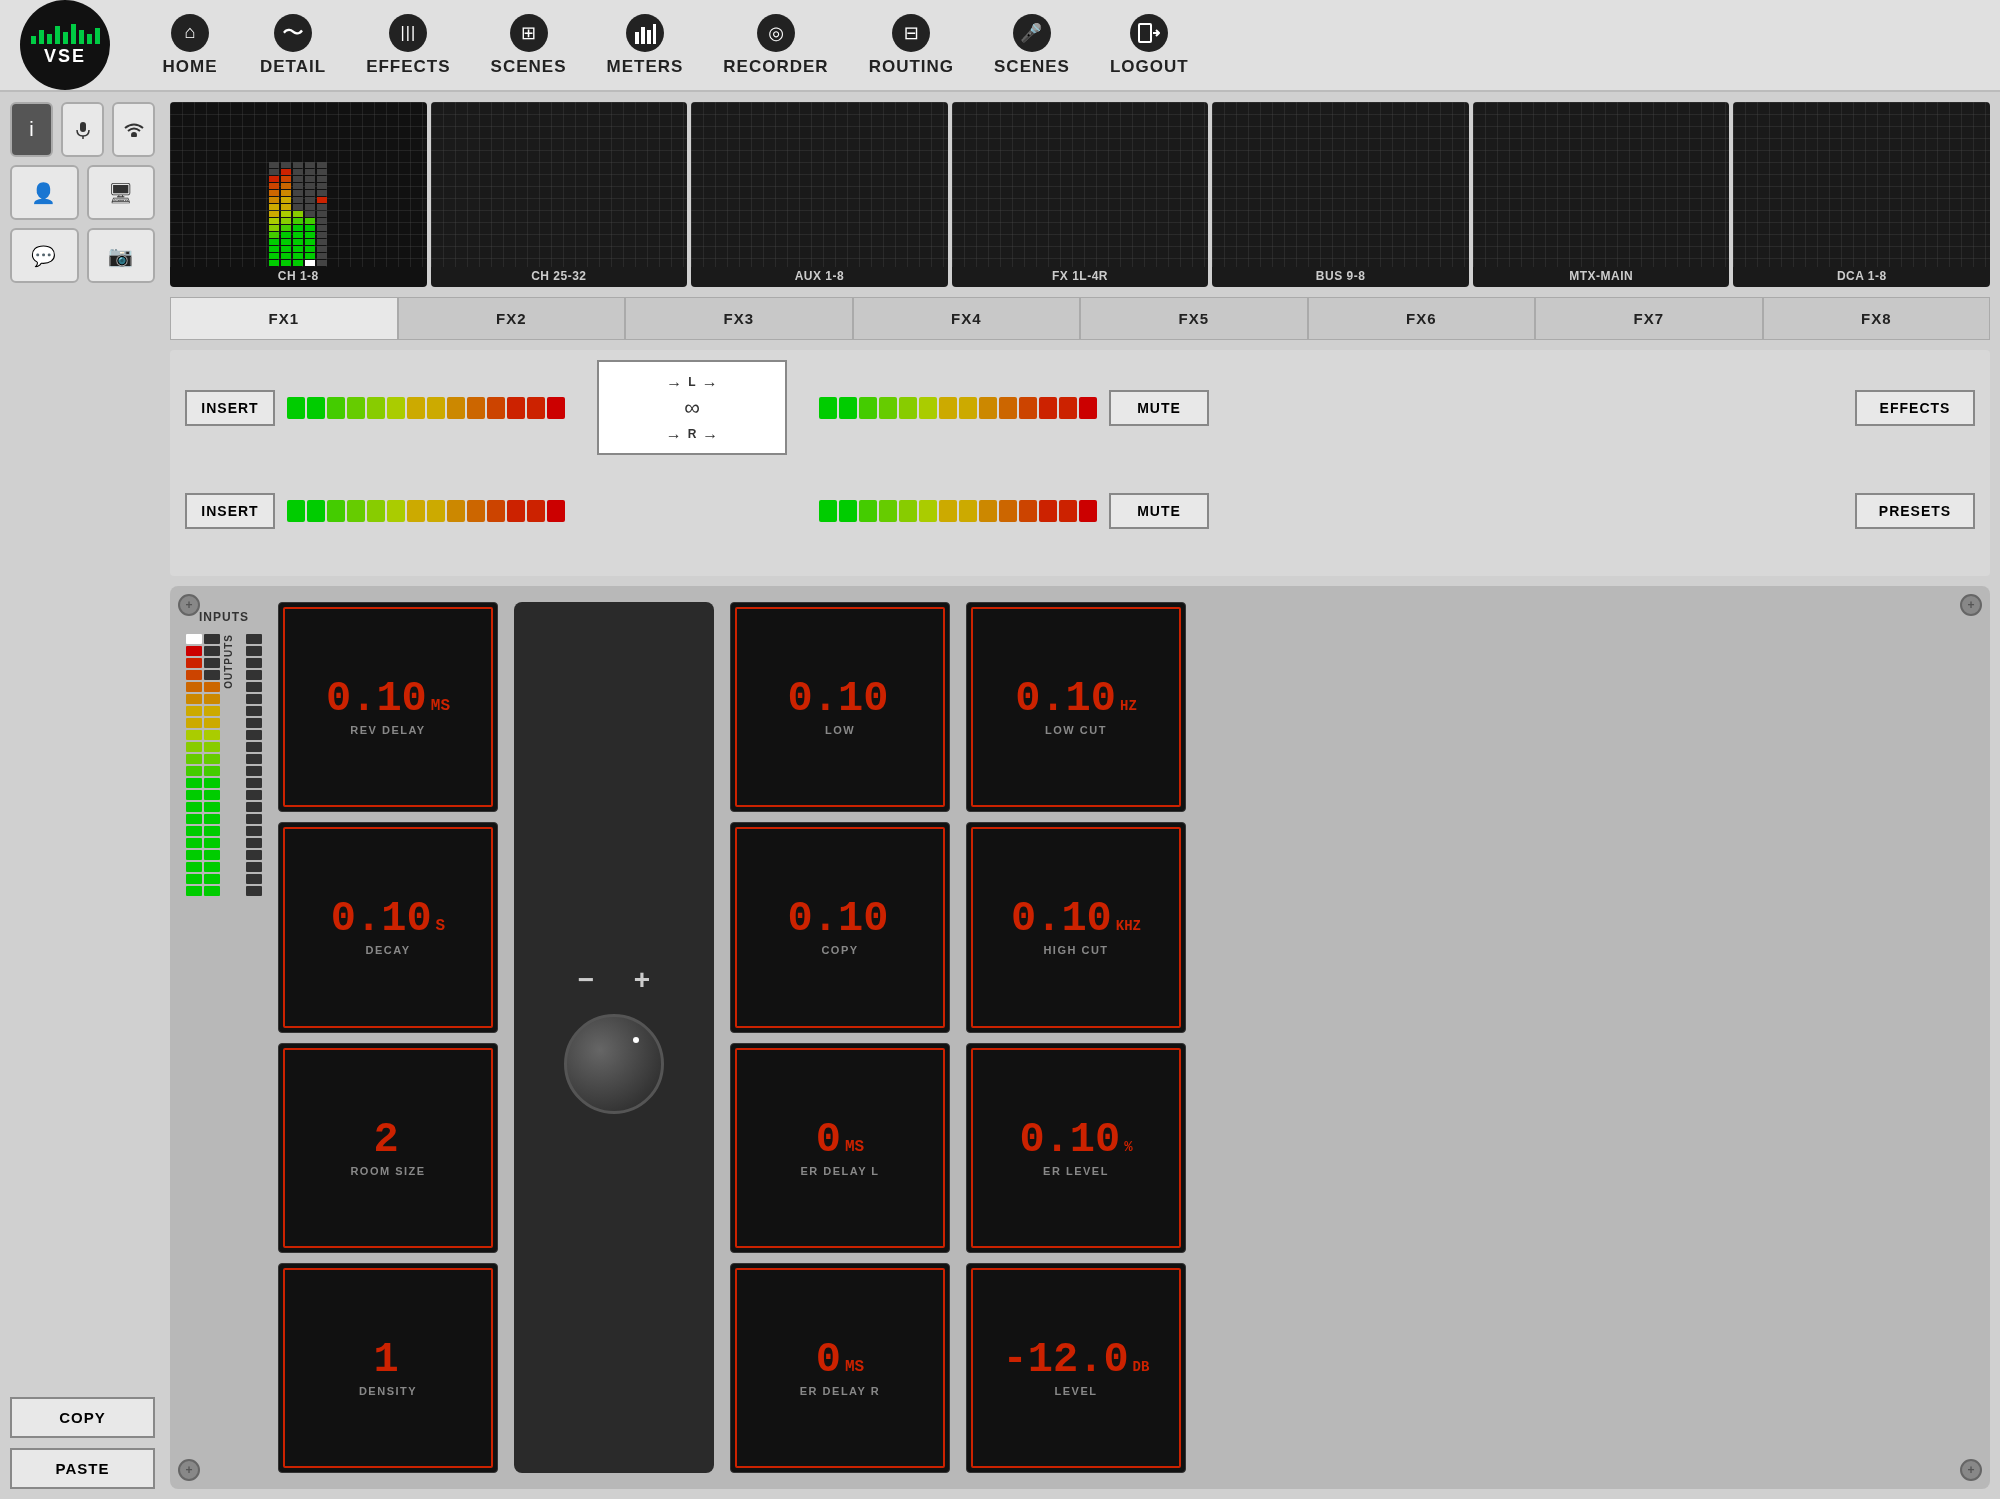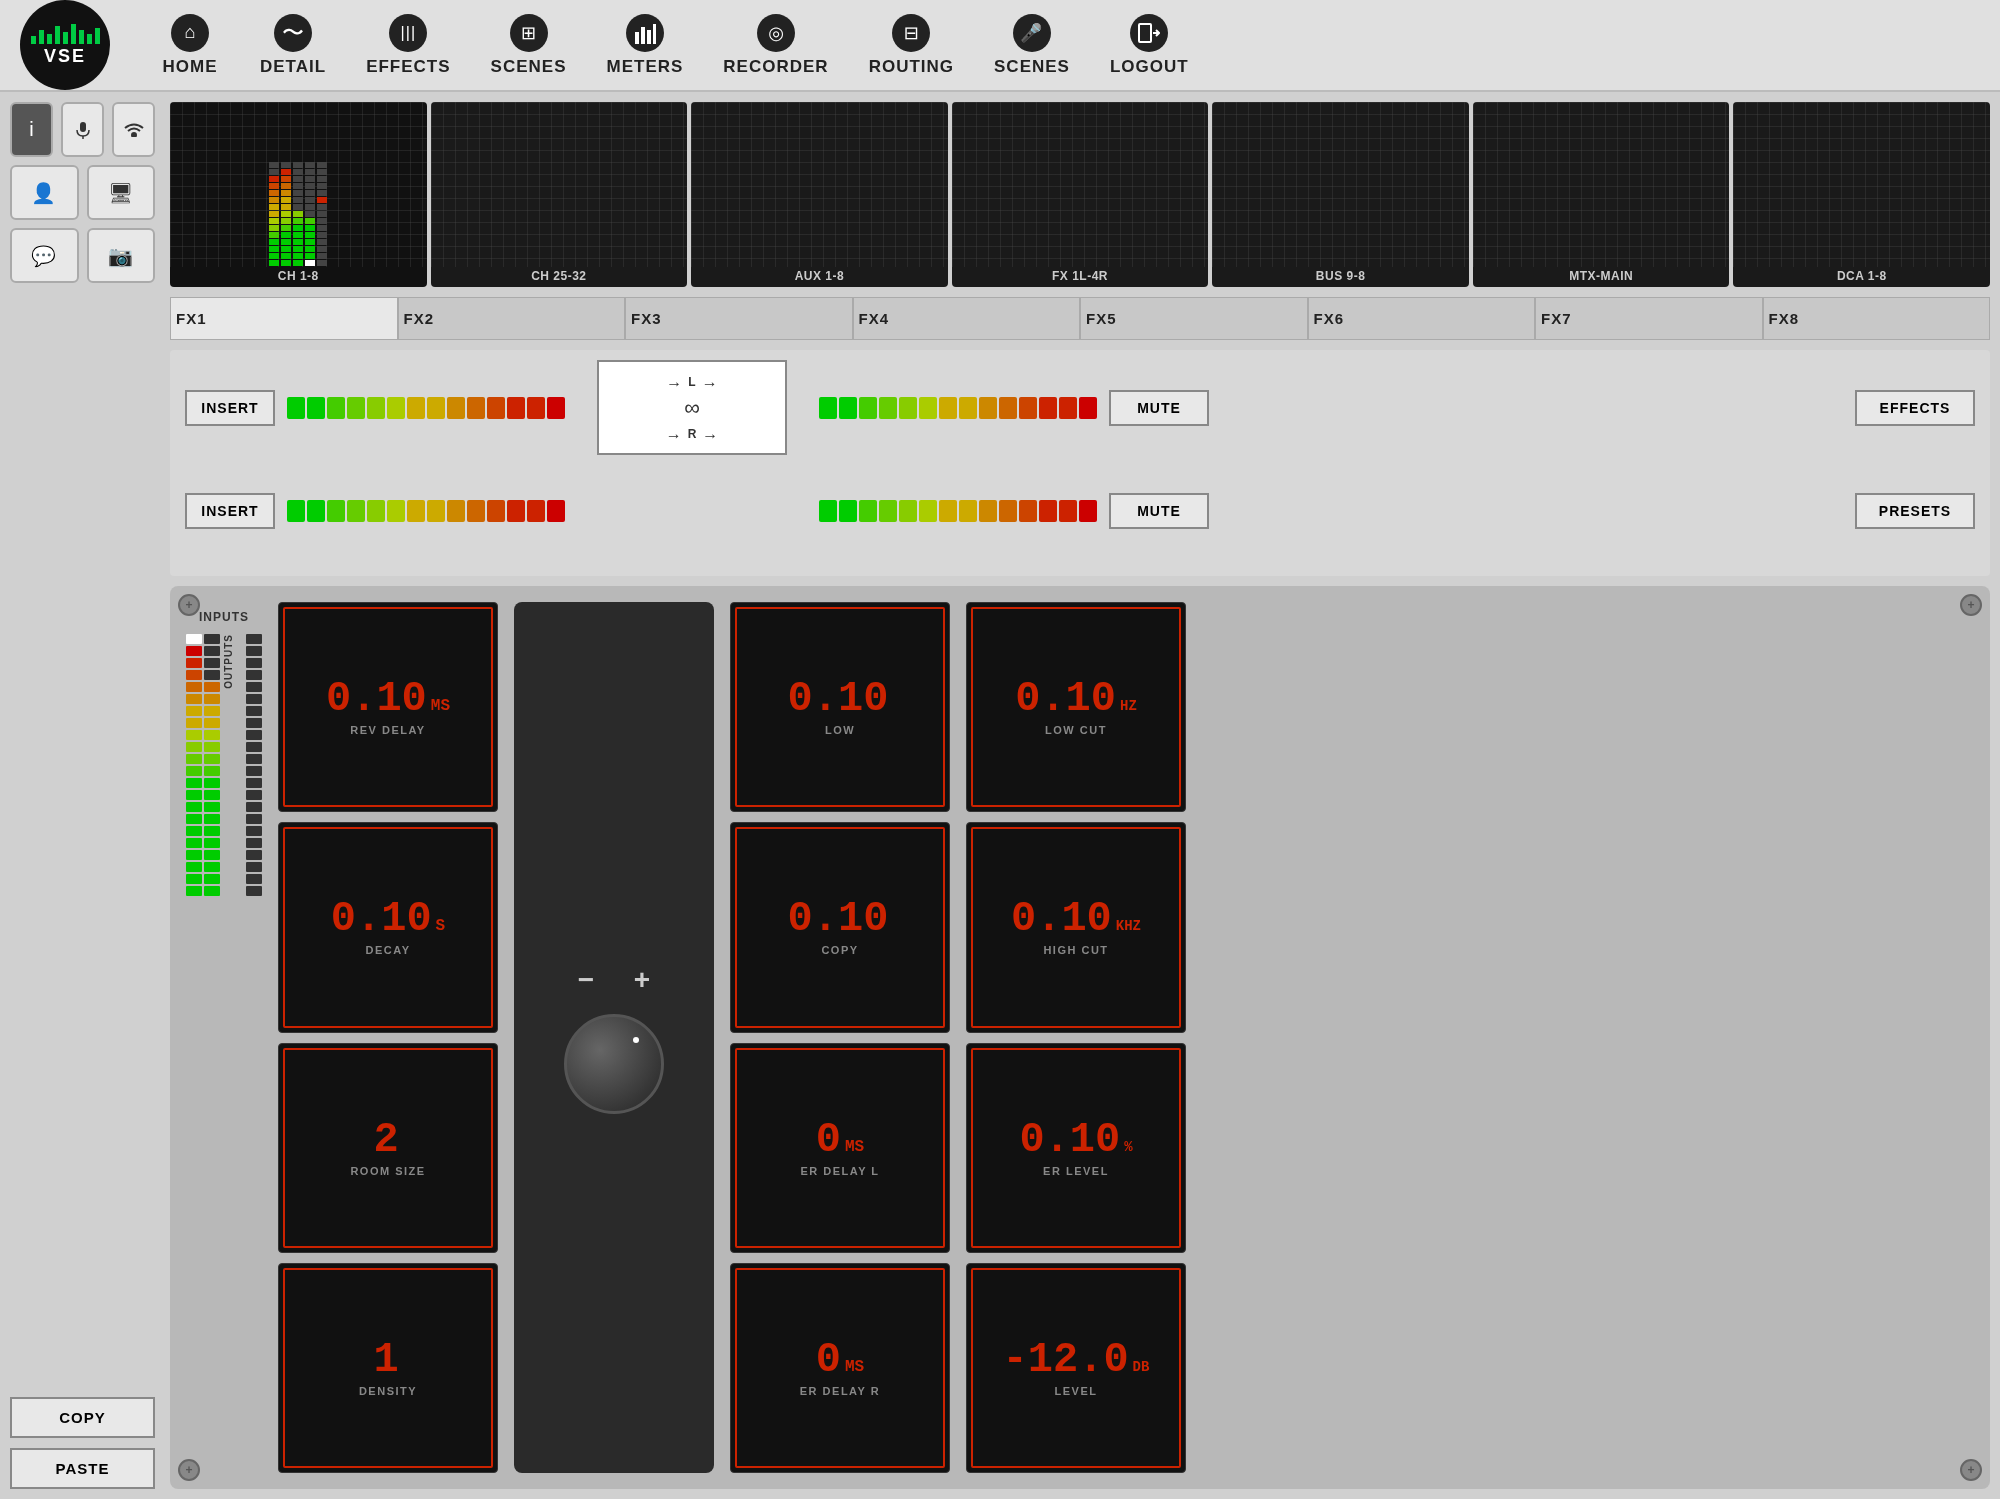--- a/index.html
+++ b/index.html
@@ -193,20 +193,21 @@
     .fx-tabs {
       display: flex;
       gap: 0;
       margin-bottom: 10px;
       background: #c0c0c0;
       border-radius: 4px;
     }
     .fx-tab {
       flex: 1;
       padding: 12px 5px;
+      text-align: center;
       font-size: 15px;
       font-weight: bold;
       cursor: pointer;
       background: #c8c8c8;
       border: 1px solid #aaa;
       letter-spacing: 1px;
       color: #222;
     }
     .fx-tab.active {
       background: #e8e8e8;

